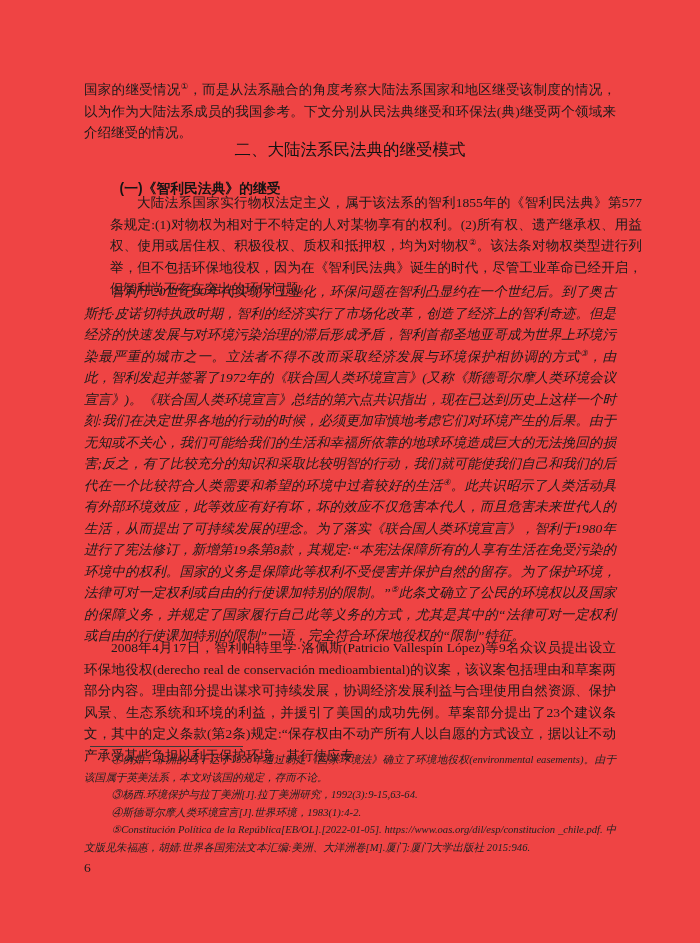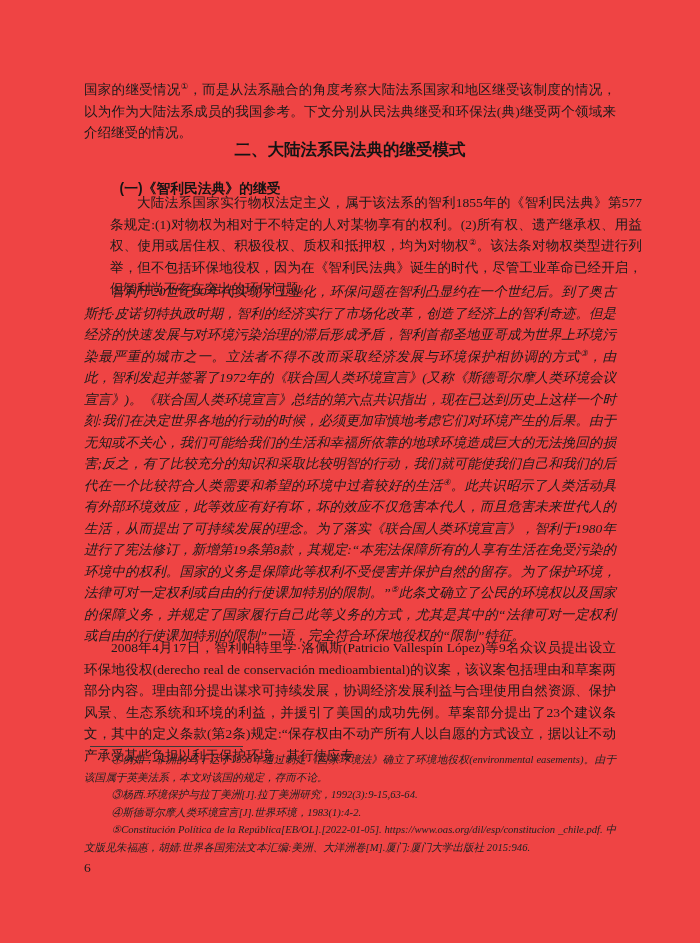--- a/index.html
+++ b/index.html
@@ -39,21 +39,21 @@
   .p-body-1 { top: 192px; margin-left: 26px; }
   .p-body-2 { top: 281px; font-style: italic; }
   .p-body-3 { top: 637px; }
   .section-title {
     position: absolute;
     top: 138px;
     left: 0;
     width: 532px;
     margin: 0;
     font-family: "Liberation Sans", "DejaVu Sans", sans-serif;
-    font-weight: bold;
+    font-weight: normal;
     font-size: 16.5px;
     line-height: 22px;
     text-align: center;
     color: #141414;
   }
   .subsection-title {
     position: absolute;
     top: 171px;
     left: 0;
     width: 532px;

